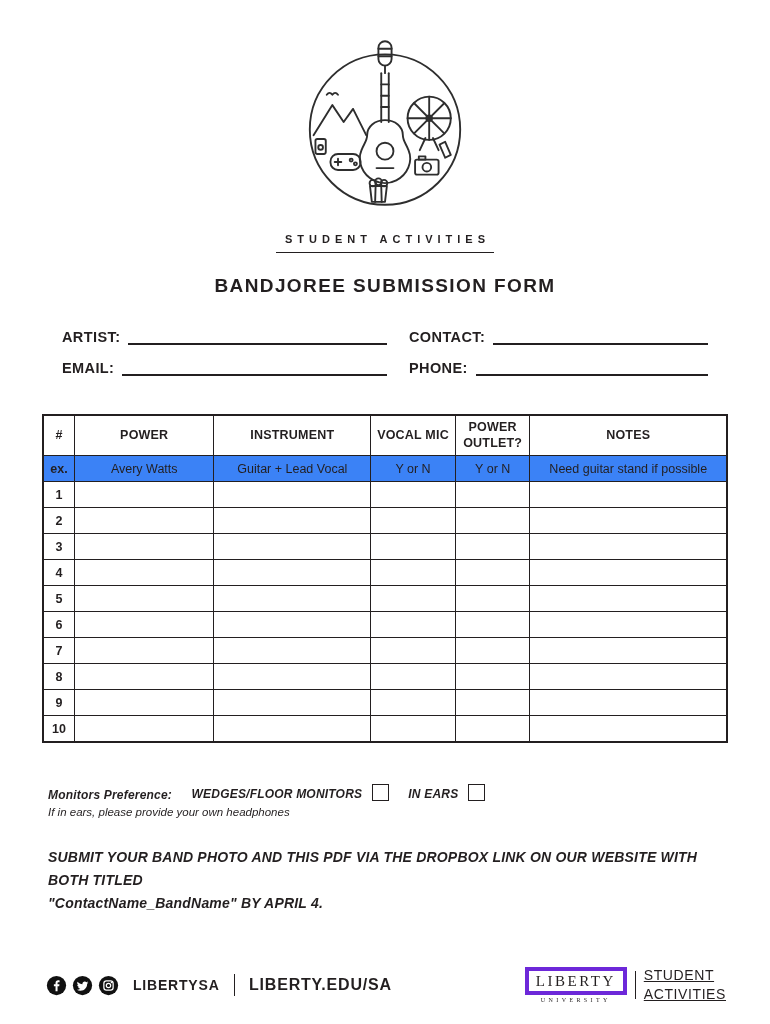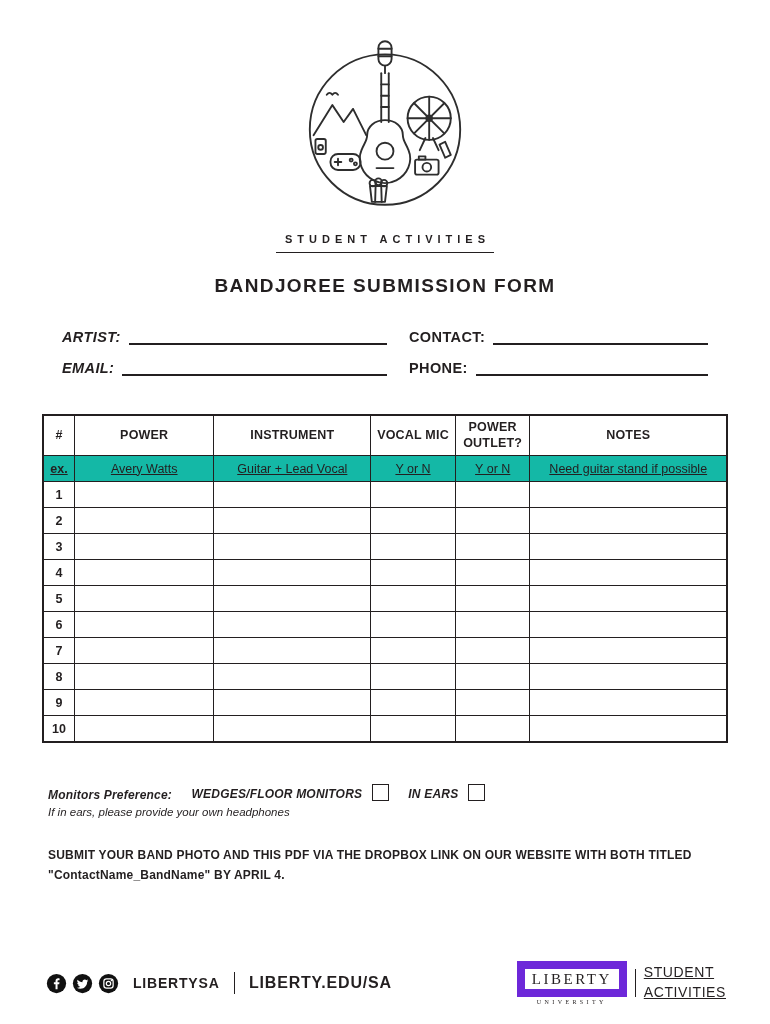--- a/index.html
+++ b/index.html
@@ -24,21 +24,21 @@
 
   .page-title {
     text-align:center; margin-top:22px;
     font-size:19px; font-weight:bold; letter-spacing:1.4px;
   }
 
   
   .form-section { margin:32px 62px 0; }
   .form-row { display:flex; margin-bottom:15px; }
   .form-group { display:flex; align-items:flex-end; }
-  .g1 { width:325px; margin-right:22px;font-style:italic; }
+  .g1 { width:325px; margin-right:22px; }
   .g2 { flex:1; }
   .g-full { flex:1; }
   .f-label {
     font-weight:bold; font-size:14.5px; letter-spacing:0.4px;
     white-space:nowrap; margin-right:8px;
   }
   .blank { flex:1; border-bottom:2px solid #231f20; height:16px; }
 
   
   .band-table {
@@ -48,57 +48,57 @@
   }
   .band-table th, .band-table td { border:1px solid #231f20; }
   .band-table th {
     font-size:12.5px; font-weight:bold; padding:4px 3px;
     letter-spacing:0.2px; line-height:1.25;
   }
   .band-table thead tr { height:38px; }
   .band-table td {
     font-size:12.5px; text-align:center; height:26px; padding:2px 5px;
   }
-  .example-row td { background:#14b8a6;text-decoration:underline; }
+  .example-row td { background:#3b82f6; }
   .num-cell { font-weight:bold; }
 
   
   .monitors {
     margin:44px 48px 0; font-size:12px;
     font-weight:bold; font-style:italic; letter-spacing:0.2px;
   }
   .mp-option { margin-left:16px; }
   .checkbox {
     display:inline-block; width:17px; height:17px;
     border:1.5px solid #231f20; background:#fff;
     vertical-align:middle; margin-left:6px; position:relative; top:-3px;
   }
   .monitors-note { margin:2px 48px 0; font-size:11.5px; font-style:italic; }
 
   
   .submit-note {
-    margin:28px 48px 0; font-size:12px; font-weight:bold;
-    line-height:1.65; letter-spacing:0.2px;
+    margin:28px 48px 0; font-size:14px; font-weight:bold;
+    font-style:italic; line-height:1.65; letter-spacing:0.2px;
   }
 
   
   .footer {
     position:absolute; left:46px; right:44px; bottom:19px;
     display:flex; justify-content:space-between; align-items:center;
   }
   .footer-left { display:flex; align-items:center; }
   .social-icon { width:21px; height:21px; margin-right:5px; display:inline-flex; }
   .social-icon svg { width:21px; height:21px; }
   .handle { font-weight:bold; font-size:14px; letter-spacing:0.8px; margin-left:9px; }
   .v-divider { width:1.5px; height:22px; background:#231f20; margin:0 14px; display:inline-block; }
   .site { font-weight:bold; font-size:16px; letter-spacing:0.8px; }
 
   .footer-right { display:flex; align-items:center; }
   .lu-box {
-    border:8px solid #6d28d9;
+    border:4px solid #6d28d9;
     font-family:"Liberation Serif", serif;
     font-size:15px; letter-spacing:2.5px;
     padding:2px 7px 1px; text-align:center;
   }
   .lu-univ {
     font-family:"Liberation Serif", serif;
     font-size:6px; letter-spacing:3.4px; text-align:center; margin-top:2px;
   }
   .lu-divider { width:1px; height:28px; background:#231f20; margin:0 8px; }
   .lu-dept { font-size:14px; letter-spacing:0.6px; line-height:1.4;text-decoration:underline; }

